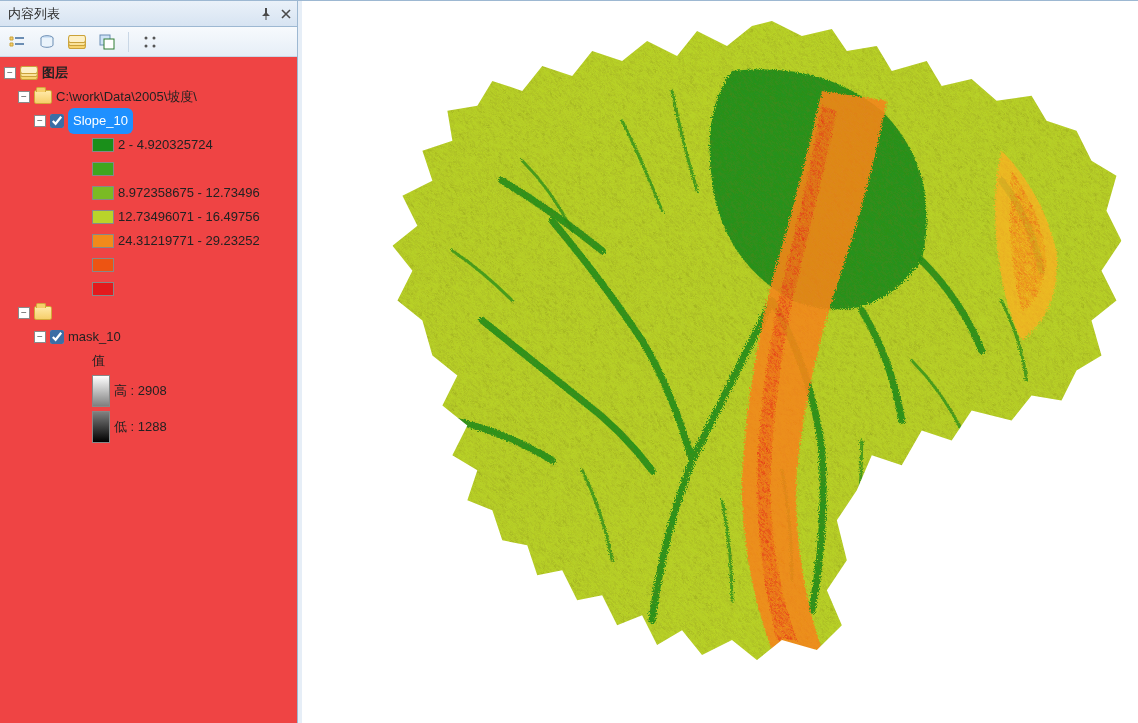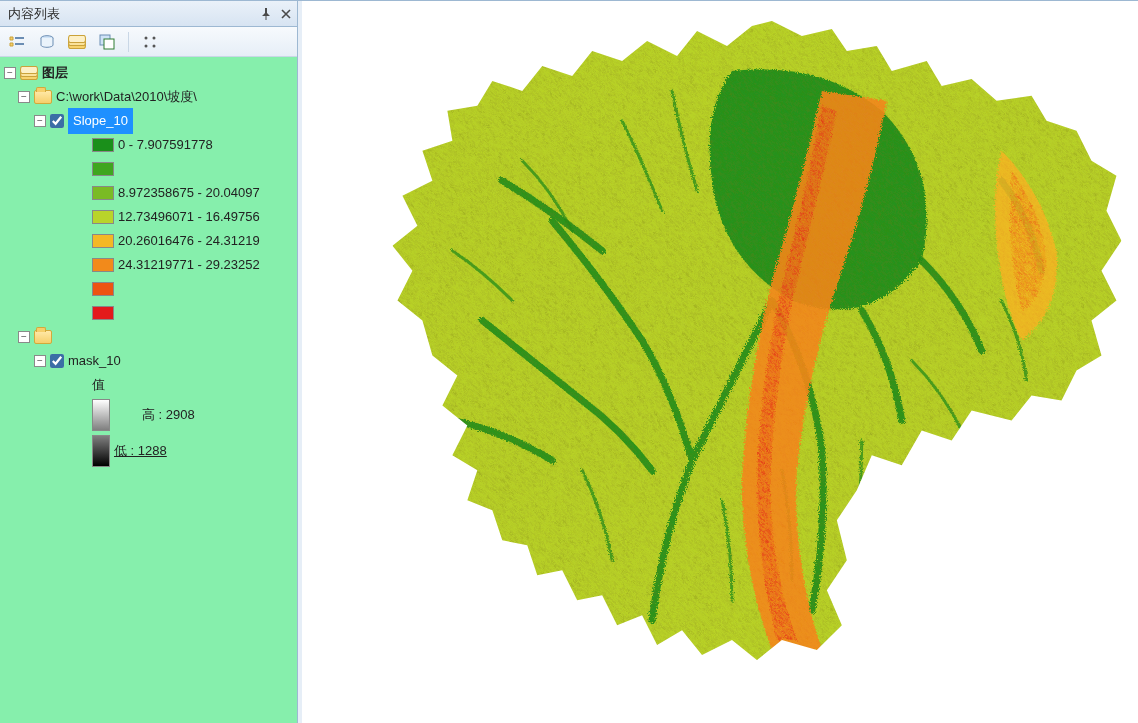--- a/index.html
+++ b/index.html
@@ -11,21 +11,21 @@
     width: 1138px;
     height: 723px;
     overflow: hidden;
     display: flex;
     border-top: 1px solid #9db8d2;
   }
   
   .toc {
     width: 298px;
     height: 100%;
-    background: #86efac;
+    background: #ef4444;
     display: flex;
     flex-direction: column;
     border-right: 1px solid #9db8d2;
   }
   .toc-header {
     height: 26px;
     background: linear-gradient(#eaf1f9,#d7e4f2);
     border-bottom: 1px solid #9db8d2;
     display: flex;
     align-items: center;
@@ -54,21 +54,21 @@
   .row { display:flex; align-items:center; gap:4px; white-space:nowrap; height:24px;}
   .twisty { width:12px; height:12px; border:1px solid #8a8a8a; display:flex; align-items:center; justify-content:center; font-size:10px; line-height:1; cursor:pointer; color:#555; background:#fff;}
   .folder-icon { width:18px; height:14px; background:linear-gradient(#ffe9a8,#f6cf6b); border:1px solid #d2a93a; border-radius:2px; position:relative;}
   .folder-icon::before{content:"";position:absolute;top:-4px;left:1px;width:8px;height:4px;background:#f6cf6b;border:1px solid #d2a93a;border-bottom:none;border-radius:2px 2px 0 0;}
   .layers-icon { width:18px; height:14px; position:relative;}
   .layers-icon span{position:absolute;left:0;width:18px;height:8px;border-radius:2px/4px;border:1px solid #caa23a;}
   .layers-icon span:nth-child(1){top:6px;background:#f7d36d;}
   .layers-icon span:nth-child(2){top:3px;background:#fae29a;}
   .layers-icon span:nth-child(3){top:0;background:#fdf0c6;}
   .chk { width:14px; height:14px; accent-color:#3b6ea5;}
-  .sel { background:#1e90ff; color:#fff; padding:1px 5px; border-radius:0;}
+  .sel { background:#1e90ff; color:#fff; padding:1px 5px; border-radius:6px;}
   .swatch { width:22px; height:14px; border:1px solid #888; flex:0 0 22px;}
   .grad-swatch{width:18px;height:32px;border:1px solid #888;margin:2px 0;}
   .label { font-size:13px; }
   .label.title{font-weight:bold;}
   .ind1{padding-left:14px;} .ind2{padding-left:30px;} .ind4{padding-left:88px;}
 
   
   .mapview {
     flex:1;
     position:relative;
@@ -143,48 +143,44 @@
           <span></span>
           <span></span>
           <span></span>
         </span>
       <span class="label title">图层</span>
     </div>
 
     <div class="row ind1">
       <span class="twisty">−</span>
       <span class="folder-icon"></span>
-      <span class="label">C:\work\Data\2010\坡度\</span>
+      <span class="label">C:\work\Data\2005\坡度\</span>
     </div>
     <div class="row ind2">
       <span class="twisty">−</span>
       <input type="checkbox" class="chk" checked="" style="">
       <span class="label sel">Slope_10</span>
     </div>
 
     <div class="row ind4">
         <span class="swatch" style="background:#1a8f1a"></span>
-        <span class="label">0 - 7.907591778</span>
+        <span class="label">2 - 4.920325724</span>
       </div>
     <div class="row ind4">
         <span class="swatch" style="background:#3fa61f"></span>
       </div>
     <div class="row ind4">
         <span class="swatch" style="background:#7abb24"></span>
-        <span class="label">8.972358675 - 20.04097</span>
+        <span class="label">8.972358675 - 12.73496</span>
       </div>
     <div class="row ind4">
         <span class="swatch" style="background:#b9d42a"></span>
         <span class="label">12.73496071 - 16.49756</span>
       </div>
     <div class="row ind4">
-        <span class="swatch" style="background:#f4b824"></span>
-        <span class="label">20.26016476 - 24.31219</span>
-      </div>
-    <div class="row ind4">
         <span class="swatch" style="background:#f28a1b"></span>
         <span class="label">24.31219771 - 29.23252</span>
       </div>
     <div class="row ind4">
         <span class="swatch" style="background:#ed5412"></span>
       </div>
     <div class="row ind4">
         <span class="swatch" style="background:#e31a1c"></span>
       </div>
 
@@ -195,25 +191,25 @@
     <div class="row ind2">
       <span class="twisty">−</span>
       <input type="checkbox" class="chk" checked="" style="">
       <span class="label">mask_10</span>
     </div>
     <div class="row ind4">
       <span class="label">值</span>
     </div>
     <div class="row ind4" style="height:auto;align-items:flex-start;">
       <span class="grad-swatch" style="background:linear-gradient(#ffffff,#7f7f7f);"></span>
-      <span class="label" style="padding-top:6px;margin-left:28px;">高 : 2908</span>
+      <span class="label" style="padding-top:6px;">高 : 2908</span>
     </div>
     <div class="row ind4" style="height:auto;align-items:flex-start;">
       <span class="grad-swatch" style="background:linear-gradient(#7f7f7f,#000000);"></span>
-      <span class="label" style="padding-top:6px;text-decoration:underline;">低 : 1288</span>
+      <span class="label" style="padding-top:6px;">低 : 1288</span>
     </div>
   </div>
 </div>
 
 <div class="mapview">
   <div class="mapcanvas">
     <svg class="map-svg" viewBox="0 0 836 723" preserveAspectRatio="xMidYMid meet">
       <defs>
         <filter id="rough">
             <feTurbulence type="fractalNoise" baseFrequency="0.9" numOctaves="2" seed="7" result="n"></feTurbulence>

